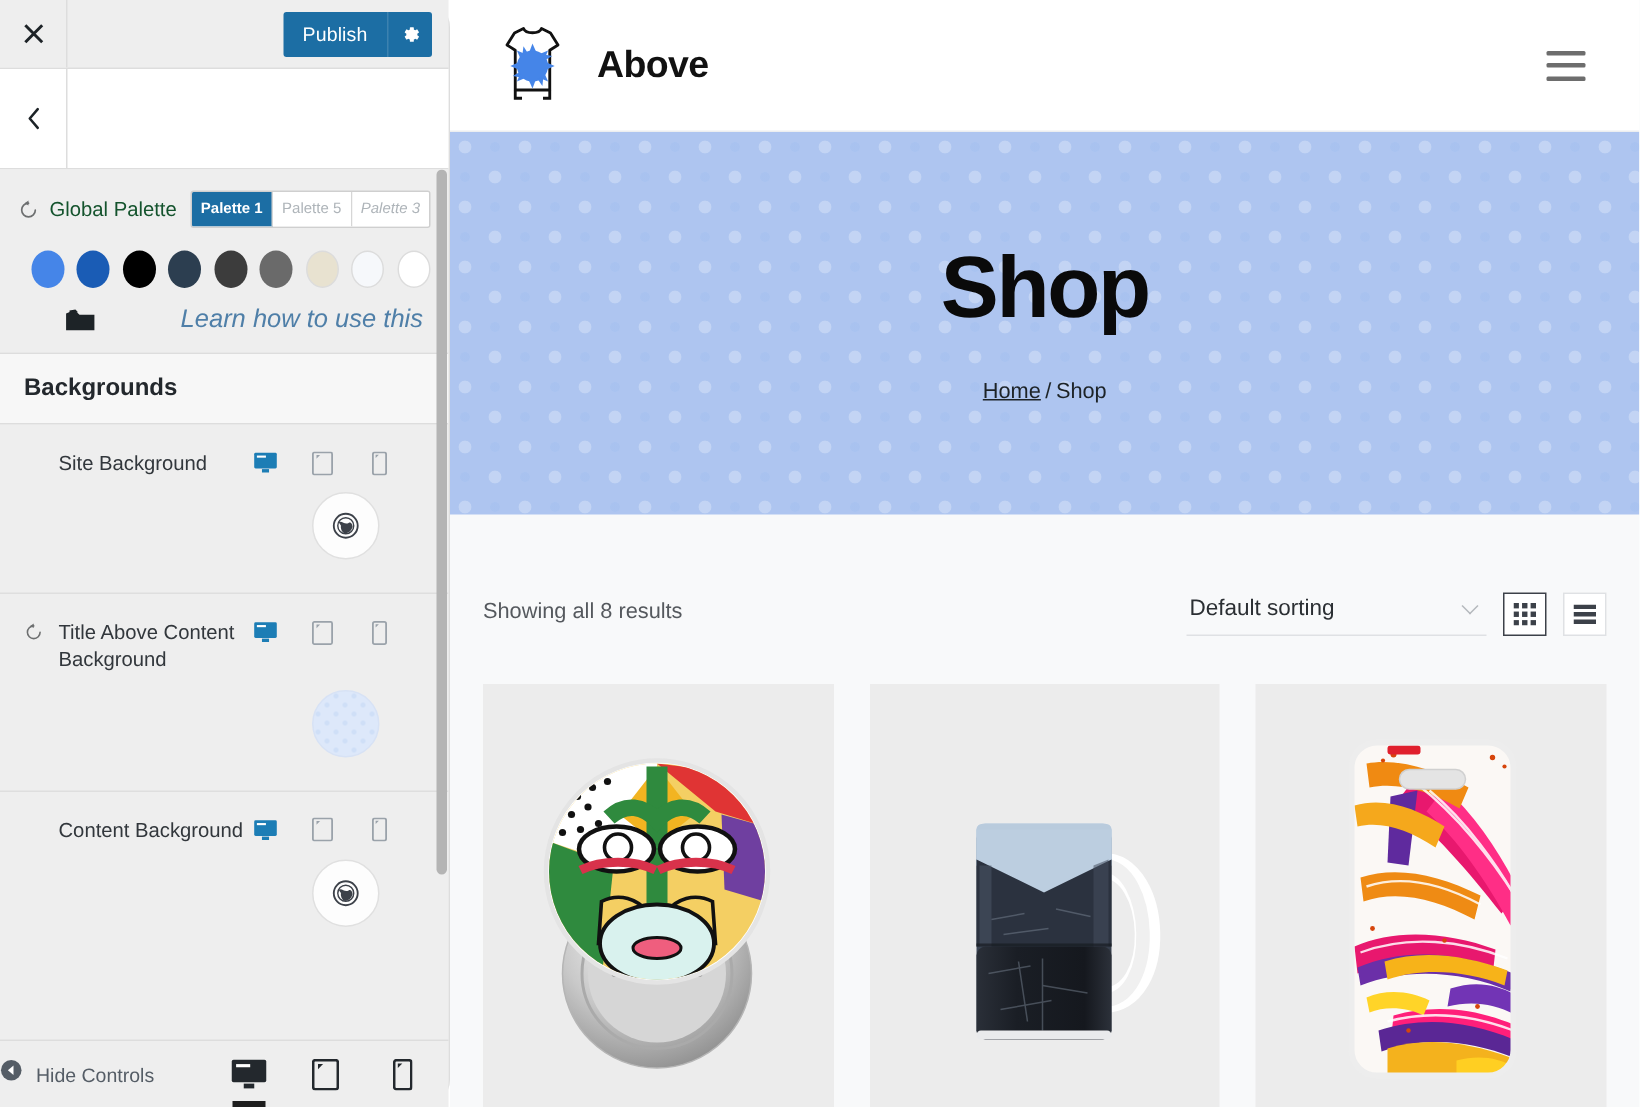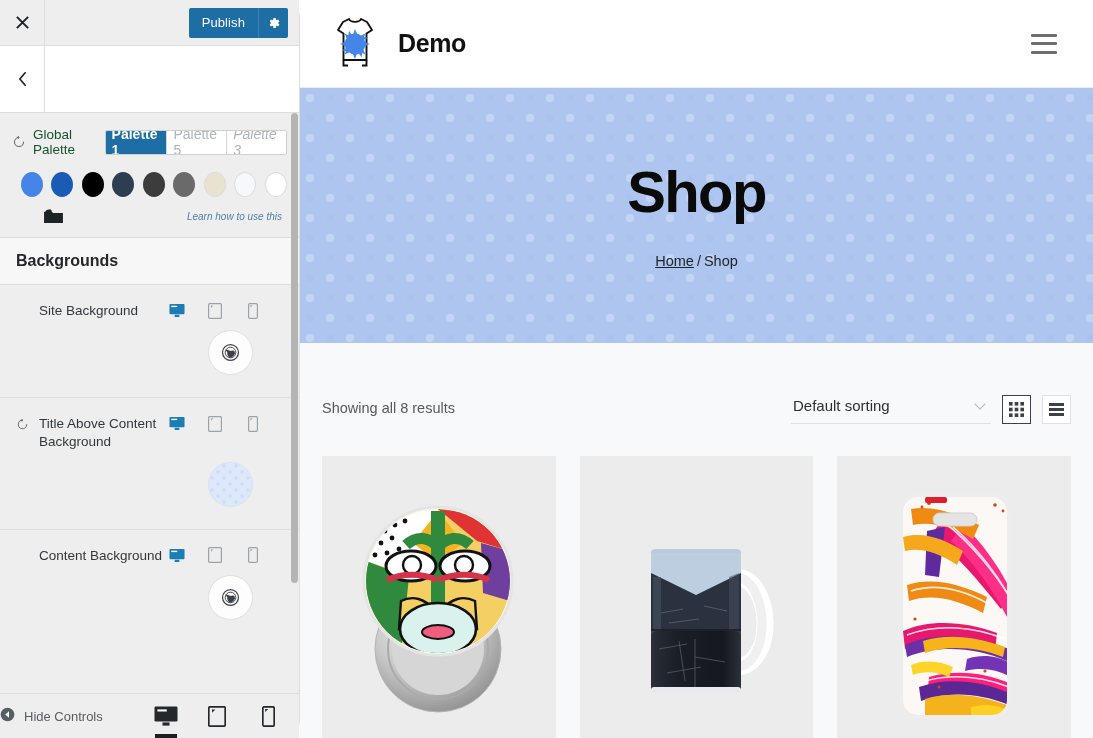--- a/index.html
+++ b/index.html
@@ -79,34 +79,34 @@
 
   
   .sect-palette { padding: 14px 12px 12px 12px; background: #eeeeee; }
   .pal-row { display: flex; align-items: center; justify-content: space-between; }
   .pal-left { display: flex; align-items: center; gap: 7px; }
   .reset-icon { width: 14px; height: 14px; display: inline-block; flex: 0 0 14px; }
   .reset-icon svg { width: 14px; height: 14px; }
   .pal-label { font-size: 13.5px; color: #14532d; font-weight: 400; }
   .pal-tabs { display: flex; border: 1px solid #cfcfcf; border-radius: 2px; overflow: hidden; height: 25px; background: #fff; }
   .pal-tab {
-    font-size: 14px; padding: 0 6px; display: flex; align-items: center;
-    color: #aeb4b9; background: #fff; border-right: 1px solid #d6d6d6; cursor: pointer;
+    font-size: 10px; padding: 0 6px; display: flex; align-items: center;
+    color: #aeb4b9; background: #fff; border-right: 1px solid #d6d6d6; cursor: pointer; text-align: right;
   }
   .pal-tab:last-child { border-right: none; font-style: italic; }
   .pal-tab.active { background: #1c6ea4; color: #fff; font-weight: 700; }
 
   .swatches { display: flex; gap: 8.5px; margin: 15px 0 0 9px; }
   .swatch { width: 25px; height: 25px; border-radius: 50%; cursor: pointer; }
   .swatch.bordered { border: 1px solid #dcdcdc; }
 
   .pal-foot { display: flex; align-items: center; justify-content: space-between; margin: 11px 5px 0 31px; }
   .folder-icon { width: 21px; height: 17px; cursor: pointer; }
   .folder-icon svg { width: 21px; height: 17px; }
-  .learn-link { font-size: 10px; color: #4f7fa8; font-style: italic; text-decoration: none; cursor: pointer; }
+  .learn-link { font-size: 17px; color: #4f7fa8; font-style: italic; text-decoration: none; cursor: pointer; }
 
   .sect-heading {
     background: #f7f7f7; border-top: 1px solid #ddd; border-bottom: 1px solid #ddd;
     padding: 14px 16px; font-size: 16px; font-weight: 700; color: #23282d;
   }
 
   .bg-row { padding: 17px 16px 0 16px; border-bottom: 1px solid #dedede; }
   .bg-row:last-child { border-bottom: none; }
   .bg-top { display: flex; align-items: flex-start; }
   .bg-reset { width: 14px; flex: 0 0 14px; margin-right: 9px; padding-top: 2px; }
@@ -447,21 +447,21 @@
               <path d="M39.4 38.4 L33.8 36 L37 32.8 Z"></path>
               <path d="M39.4 17.6 L37 23.2 L33.8 20 Z"></path>
               <path d="M18.6 38.4 L21 32.8 L24.2 36 Z"></path>
               <path d="M23 14.8 L26 19.6 L22.2 20.6 Z"></path>
               <path d="M35.6 41.4 L32.4 36.6 L36.2 35.6 Z"></path>
               <path d="M15.8 34.6 L20.8 31.8 L21.4 35.6 Z"></path>
               <path d="M42.2 21.4 L37.2 24.2 L36.6 20.4 Z"></path>
             </g>
           </svg>
         </div>
-        <span class="brand-name">Demo</span>
+        <span class="brand-name">Above</span>
       </div>
       <div class="hamburger">
         <span></span>
         <span></span>
         <span></span>
       </div>
     </header>
 
     <section class="hero">
       <h1 class="hero-title">Shop</h1>

